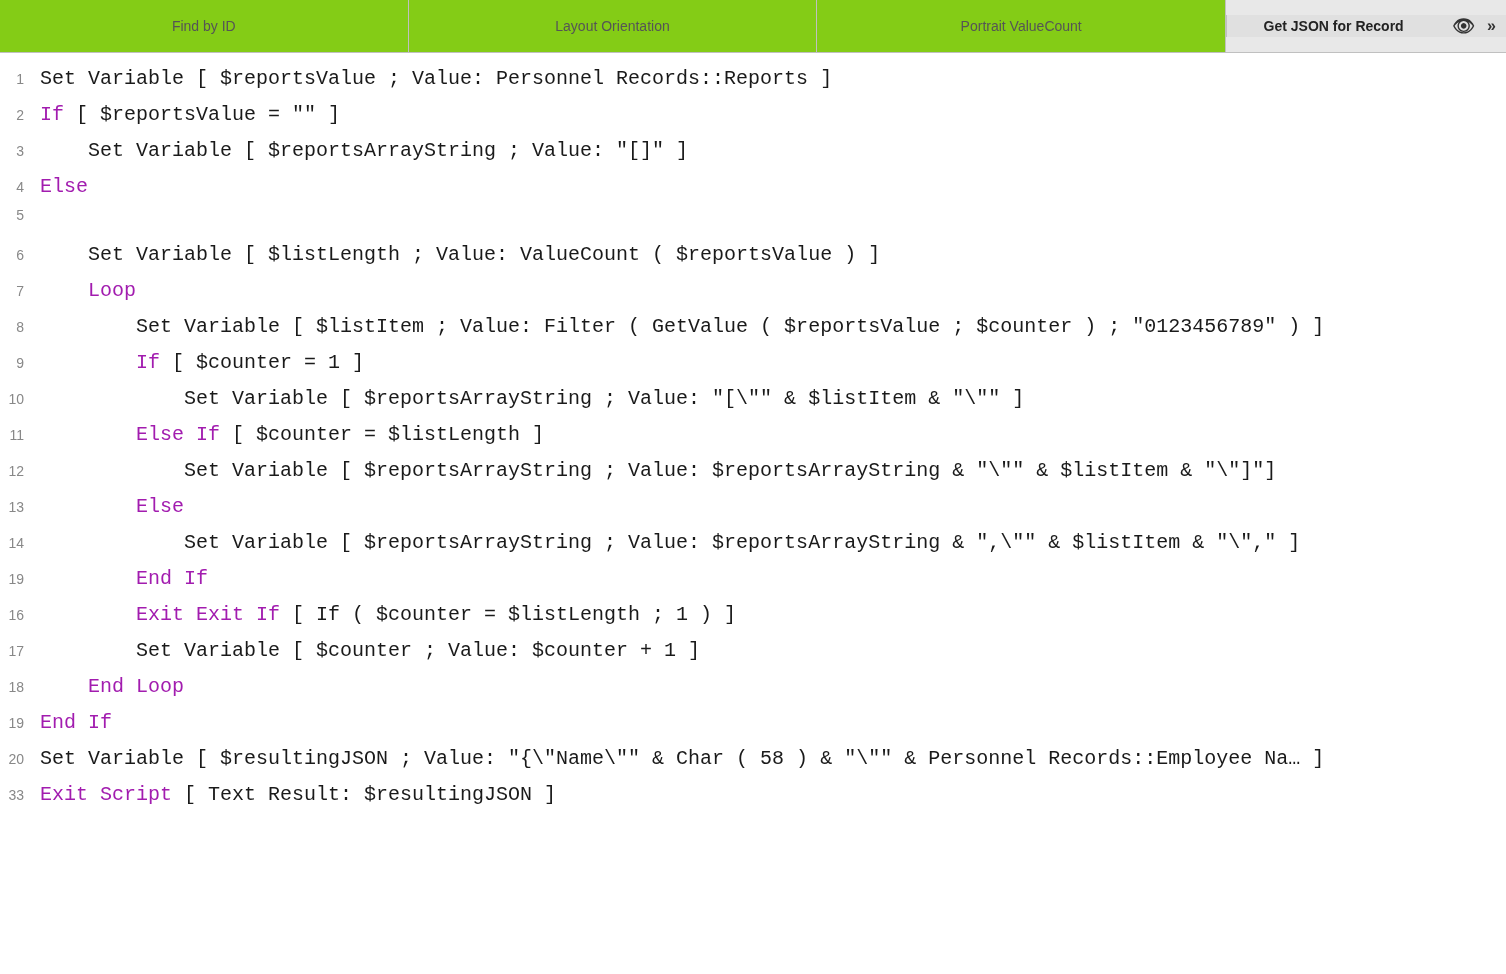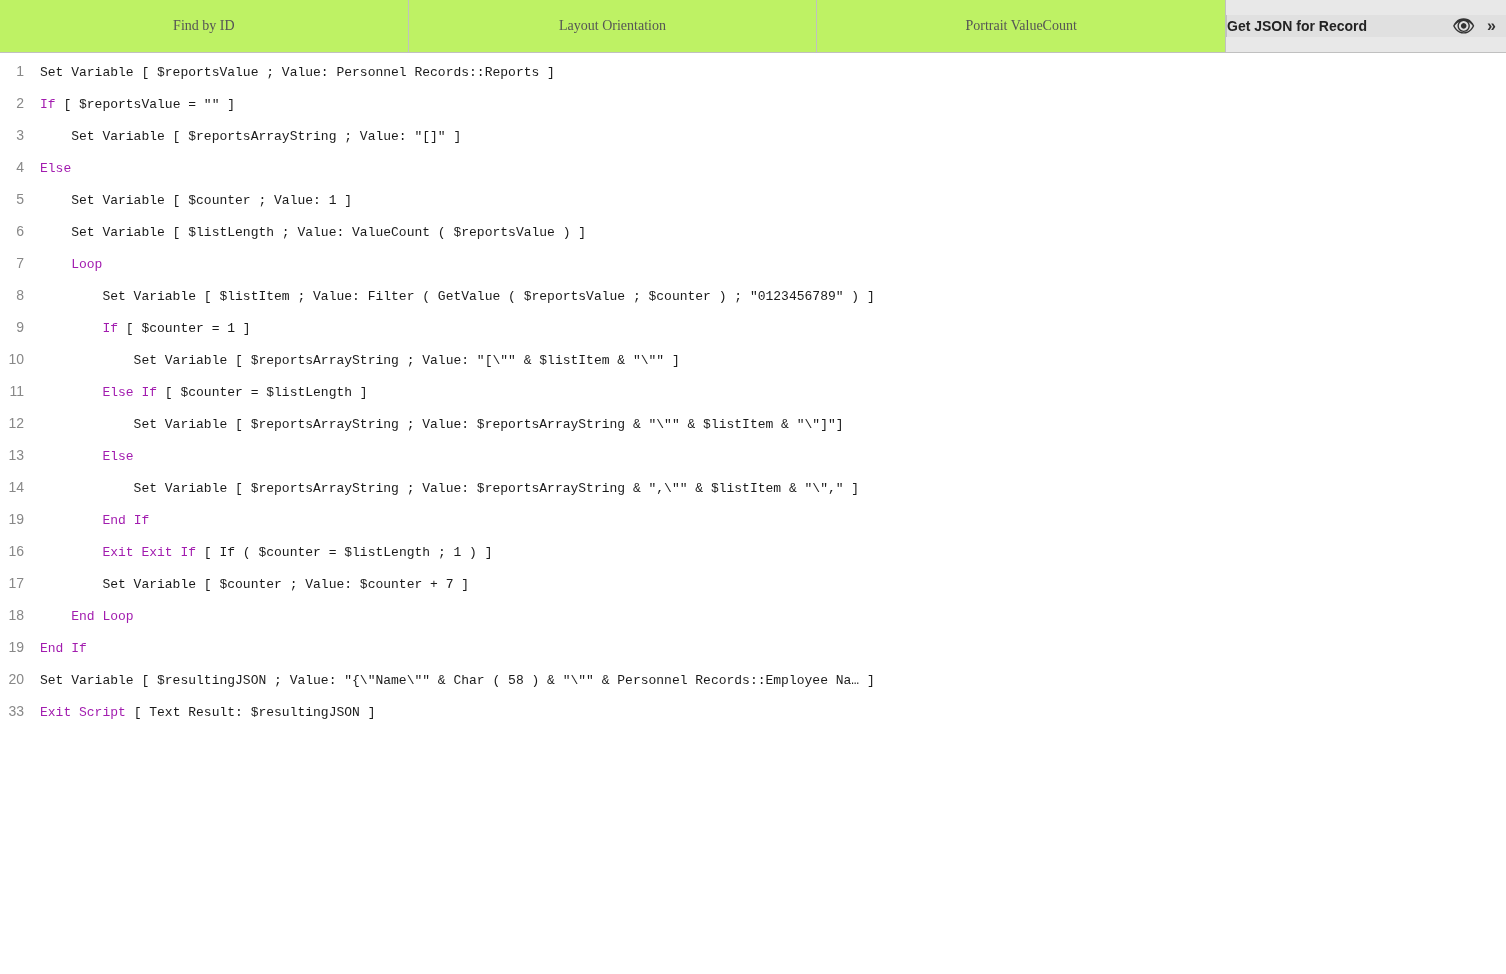--- a/index.html
+++ b/index.html
@@ -20,45 +20,45 @@
     }
     .tab {
       flex: 1;
       text-align: center;
       height: 100%;
       display: flex;
       align-items: center;
       justify-content: center;
       border-right: 1px solid #c0c0c0;
       color: #555;
-      font-family: Liberation Serif, serif;
+      font-family: Liberation Sans, sans-serif;
       font-size: 14px;
       cursor: pointer;
-      background: #bef264;
+      background: #84cc16;
     }
     .tab:last-child {
       border-right: none;
     }
     .tab-last {
       display: flex;
       align-items: center;
       justify-content: flex-end;
       padding-right: 10px;
       gap: 12px;
       min-width: 280px;
       border-left: 1px solid #c0c0c0;
       font-weight: 600;
       color: #222;
       font-family: -apple-system, BlinkMacSystemFont, 'Segoe UI', sans-serif;
       font-size: 14px;
       background: #e0e0e0;
     }
     .tab-last .label {
       flex: 1;
-      text-align: left;
+      text-align: center;
     }
 
     
     .code-area {
       padding: 8px 0;
     }
     .code-line {
       display: flex;
       align-items: baseline;
       min-height: 32px;
@@ -70,21 +70,21 @@
       text-align: right;
       color: #888;
       padding-right: 16px;
       font-size: 14px;
       user-select: none;
       font-family: -apple-system, BlinkMacSystemFont, 'Segoe UI', sans-serif;
     }
     .line-content {
       flex: 1;
       white-space: pre;
-      font-size: 13px;
+      font-size: 20px;
       line-height: 1.6;
       padding-right: 10px;
     }
     .kw-blue { color: #a21caf; font-weight: 500; }
 
     
     .eye-icon {
       display: inline-flex;
       align-items: center;
       justify-content: center;
@@ -132,21 +132,20 @@
     <div class="code-line">
       <span class="line-number">3</span>
       <span class="line-content">    Set Variable [ $reportsArrayString ; Value: "[]" ]</span>
     </div>
     <div class="code-line">
       <span class="line-number">4</span>
       <span class="line-content"><span class="kw-blue">Else</span></span>
     </div>
     <div class="code-line">
       <span class="line-number">5</span>
-      <span class="line-content">    Set Variable [ $counter ; Value: 1 ]</span>
     </div>
     <div class="code-line">
       <span class="line-number">6</span>
       <span class="line-content">    Set Variable [ $listLength ; Value: ValueCount ( $reportsValue ) ]</span>
     </div>
     <div class="code-line">
       <span class="line-number">7</span>
       <span class="line-content">    <span class="kw-blue">Loop</span></span>
     </div>
     <div class="code-line">
@@ -180,21 +179,21 @@
     <div class="code-line">
       <span class="line-number">19</span>
       <span class="line-content">        <span class="kw-blue">End If</span></span>
     </div>
     <div class="code-line">
       <span class="line-number">16</span>
       <span class="line-content">        <span class="kw-blue">Exit Exit If</span> [ If ( $counter = $listLength ; 1 ) ]</span>
     </div>
     <div class="code-line">
       <span class="line-number">17</span>
-      <span class="line-content">        Set Variable [ $counter ; Value: $counter + 7 ]</span>
+      <span class="line-content">        Set Variable [ $counter ; Value: $counter + 1 ]</span>
     </div>
     <div class="code-line">
       <span class="line-number">18</span>
       <span class="line-content">    <span class="kw-blue">End Loop</span></span>
     </div>
     <div class="code-line">
       <span class="line-number">19</span>
       <span class="line-content"><span class="kw-blue">End If</span></span>
     </div>
     <div class="code-line">

